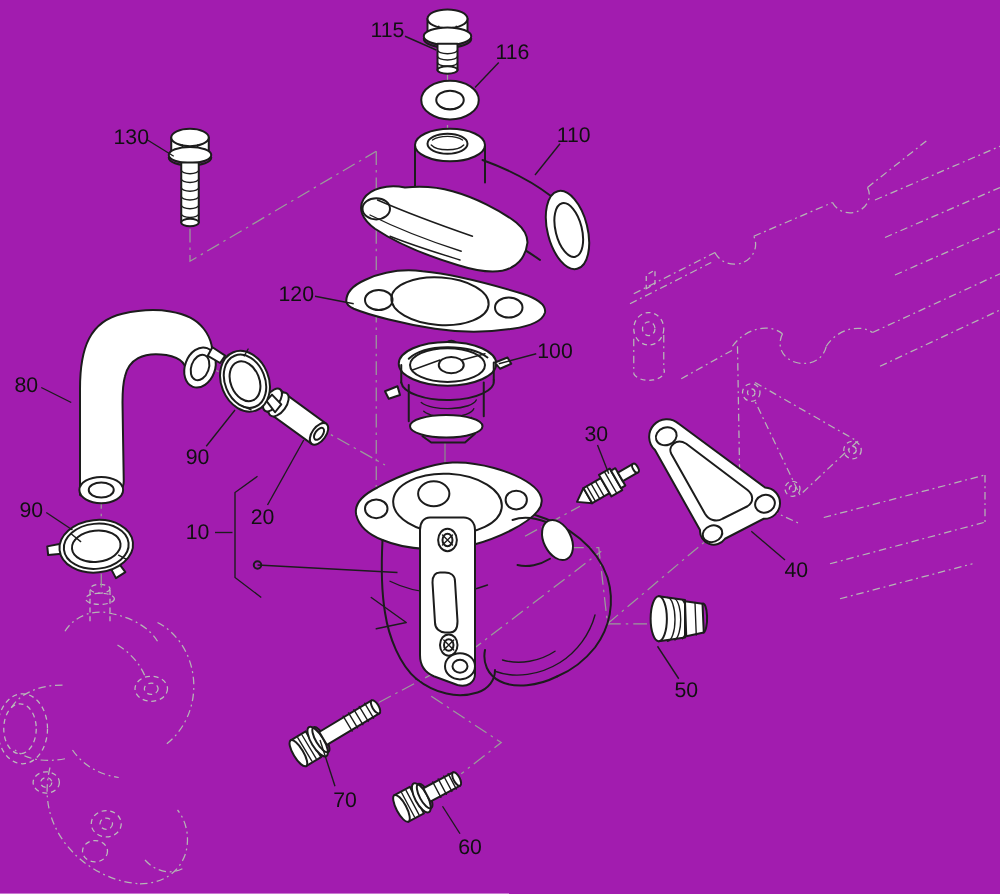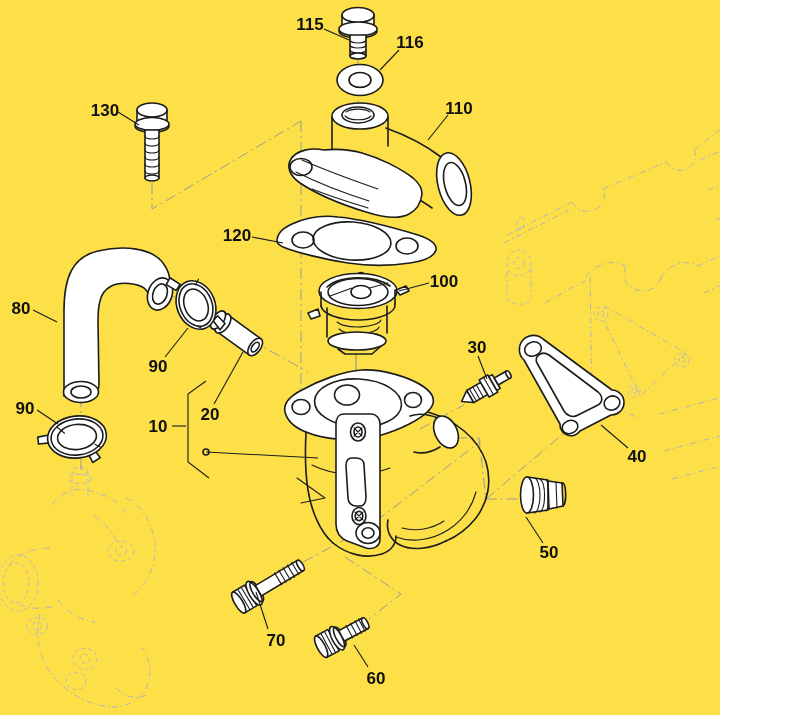--- a/index.html
+++ b/index.html
@@ -1,17 +1,17 @@
 <!DOCTYPE html>
 <html><head>
 <meta charset="utf-8">
 <style>
   html,body{margin:0;padding:0;background:#ffffff;}
-  .stage{position:relative;width:720px;height:715px;background:#fde047;overflow:hidden;
-         font-family:"Liberation Sans", sans-serif;font-weight:bold;}
+  .stage{position:relative;width:800px;height:715px;background:#a21caf;overflow:hidden;
+         font-family:"Liberation Sans", sans-serif;}
   svg{display:block}
   
   .ghost{stroke:#b5b5b5;stroke-width:1;fill:none;stroke-dasharray:6 3 1.5 3;}
   .ghost2{stroke:#bcbcbc;stroke-width:1;fill:none;stroke-dasharray:4 3;}
   
   .cline{stroke:#9b9b9b;stroke-width:1;fill:none;stroke-dasharray:11 4 2 4;}
   .sline{stroke:#8a8a8a;stroke-width:1;fill:none;}
   
   .part{stroke:#1c1c1c;stroke-width:1.6;fill:none;stroke-linecap:round;stroke-linejoin:round;}
   .partf{stroke:#1c1c1c;stroke-width:1.6;fill:#ffffff;stroke-linejoin:round;}

